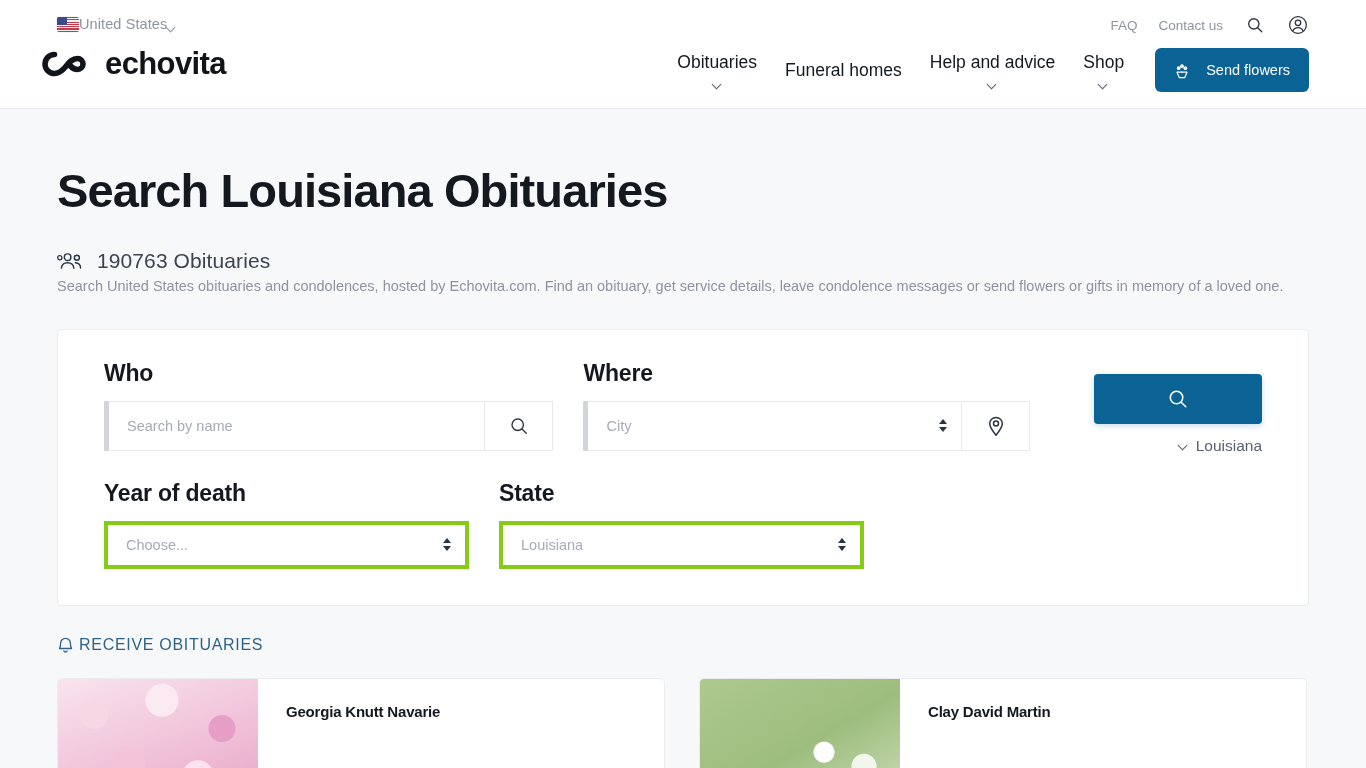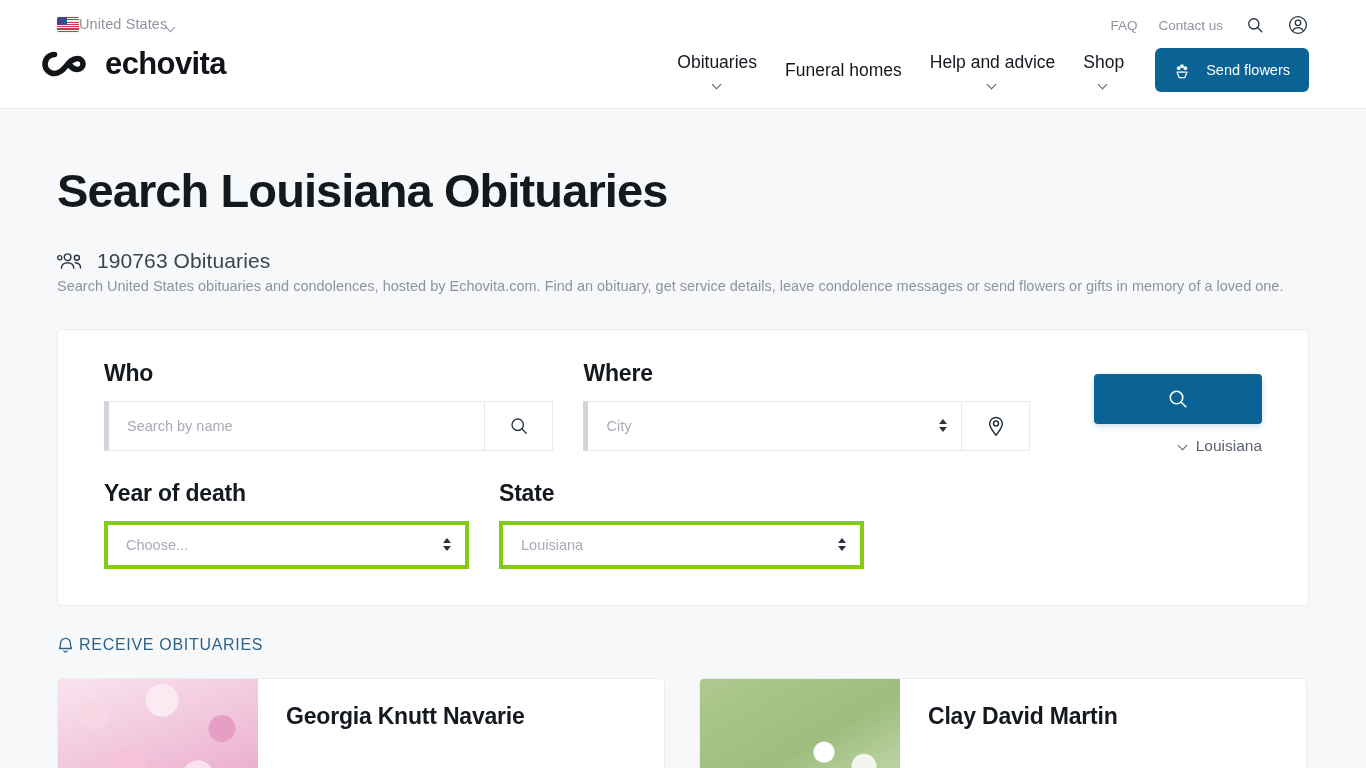--- a/index.html
+++ b/index.html
@@ -268,21 +268,21 @@
       linear-gradient(160deg, #f9e4ee 0%, #f0c0d8 60%, #e7a8c8 100%);
   }
   .thumb-b {
     background:
       radial-gradient(circle at 62% 62%, #ffffff 0 10px, transparent 11px),
       radial-gradient(circle at 82% 74%, #f2f7ee 0 12px, transparent 13px),
       linear-gradient(150deg, #aec98f 0%, #9dbd7e 55%, #c9dcb3 100%);
   }
   .ob-body { padding: 24px 0 0 28px; }
   .ob-name {
-    font-size: 23px; font-weight: 700; color: #14181f;
+    font-size: 15px; font-weight: 700; color: #14181f;
     letter-spacing: -.2px;
   }
 </style>
 </head>
 <body>
 
 <div class="header">
   <div class="header-inner">
 
     <div class="country-row">

